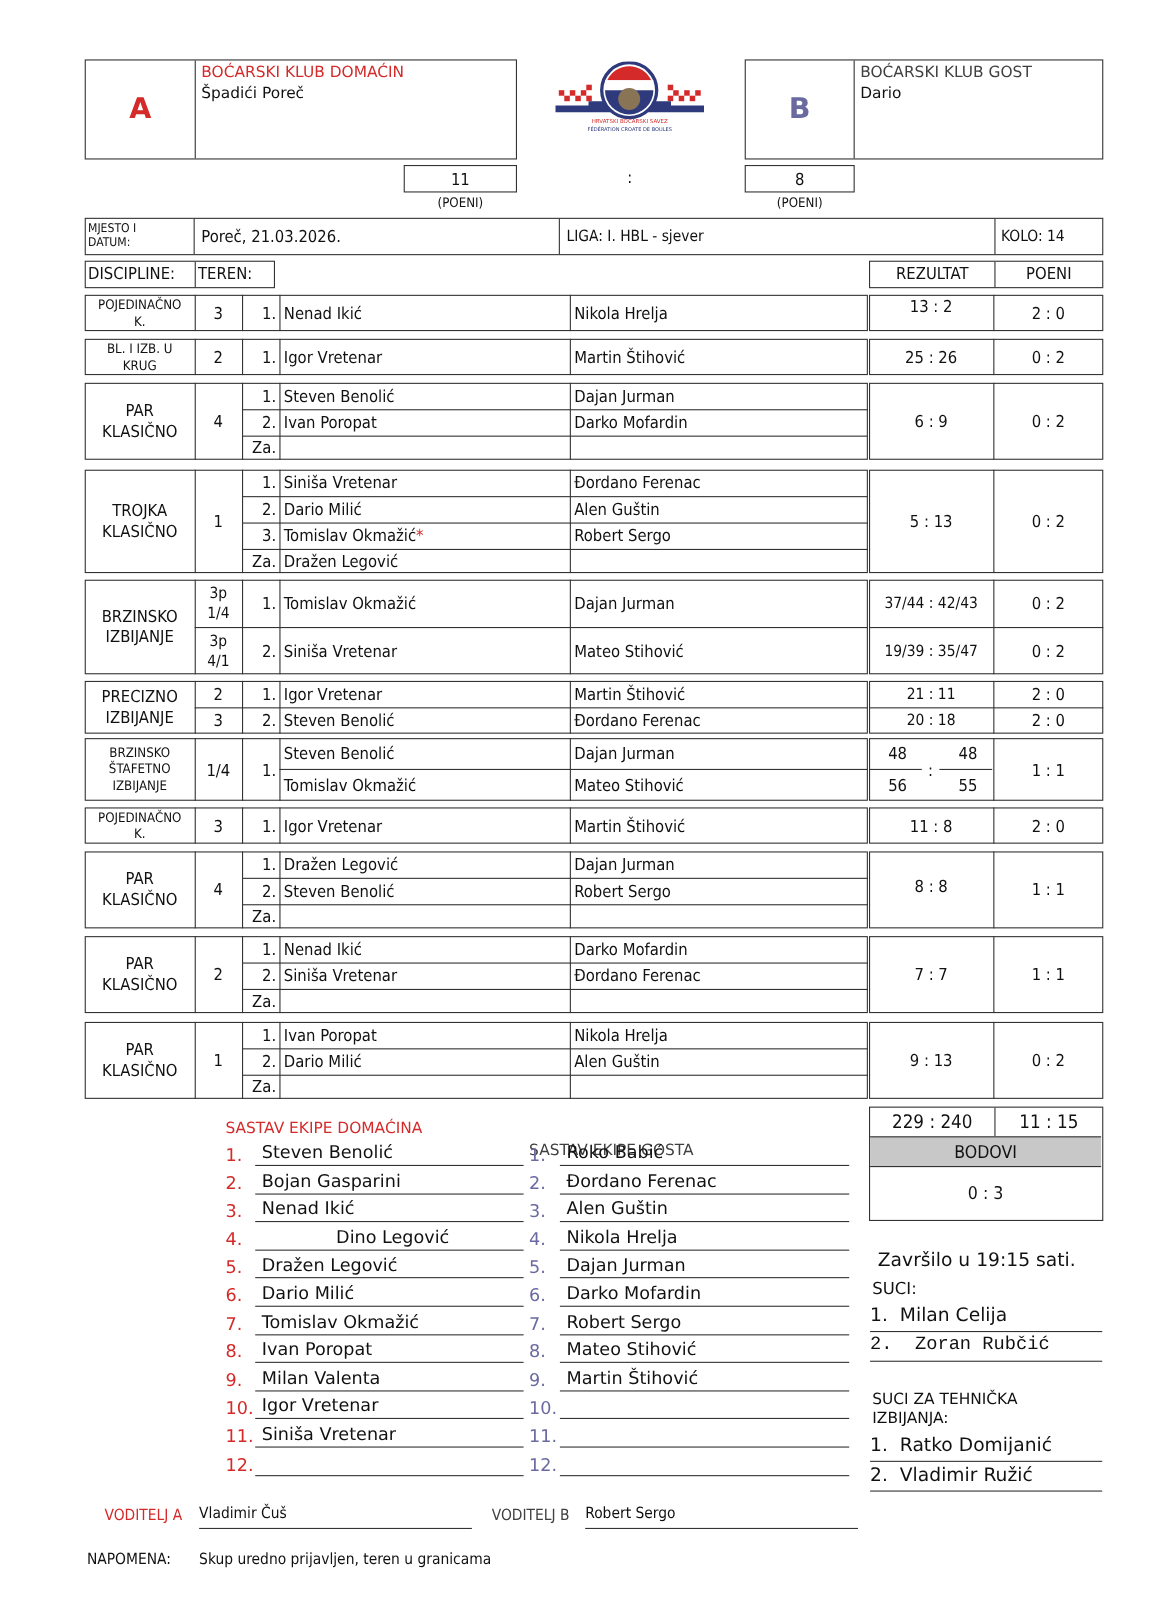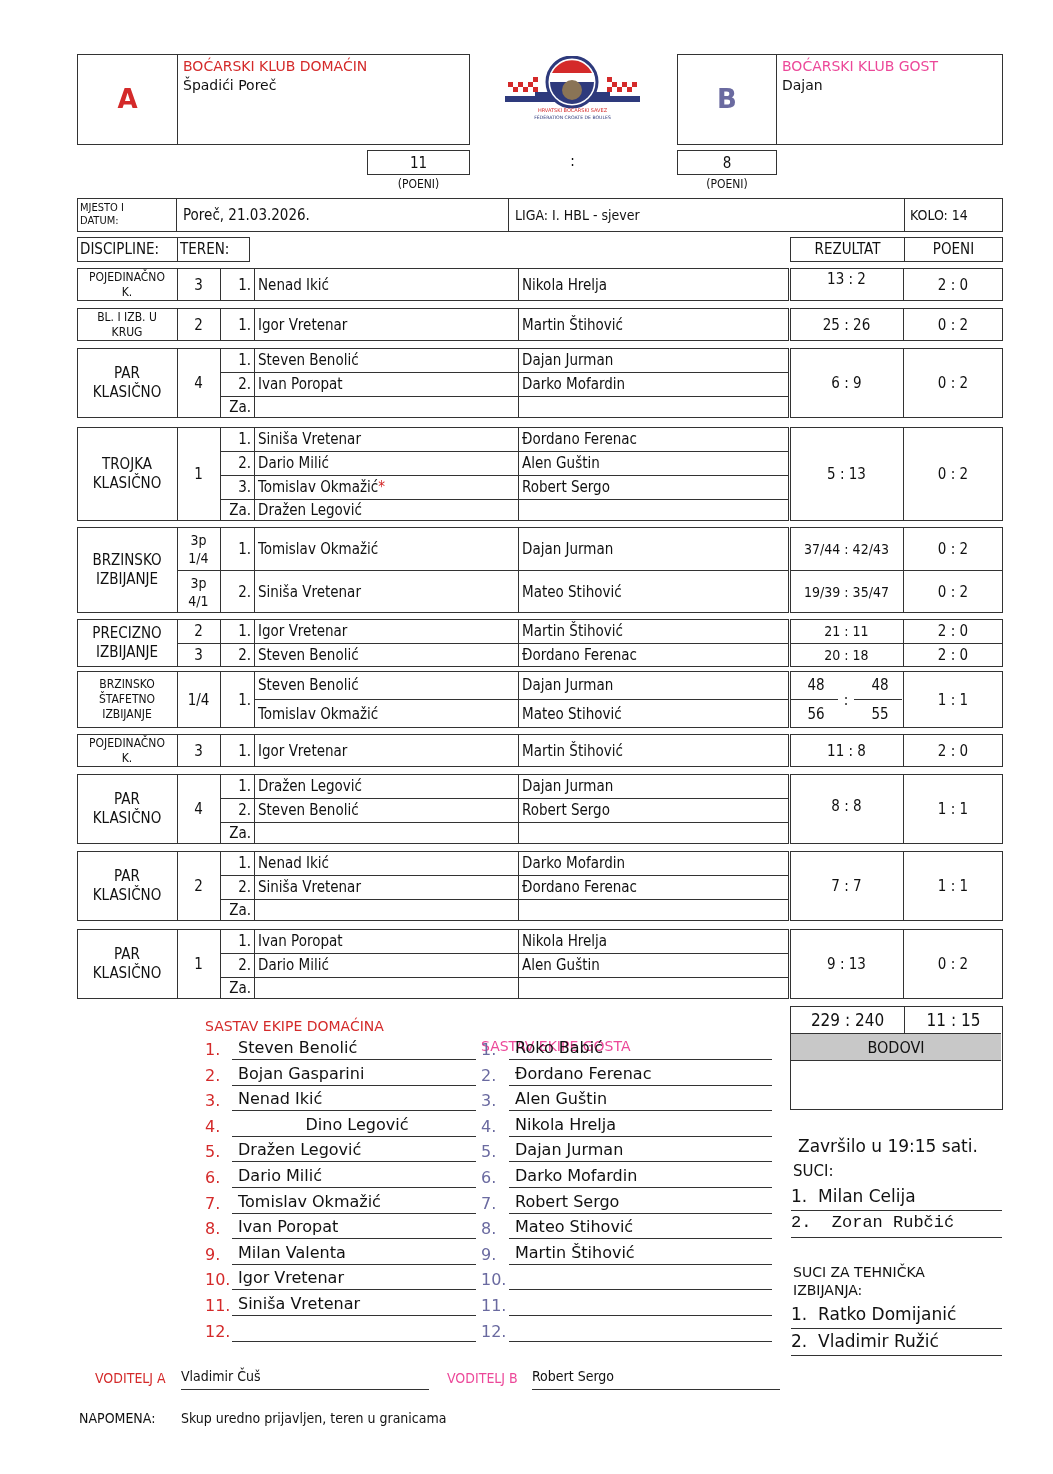--- a/index.html
+++ b/index.html
@@ -1,20 +1,20 @@
 <!DOCTYPE html>
 <html><head>
 <meta charset="utf-8">
 <style>
   html,body{margin:0;padding:0;background:#fff;}
   body{width:1053px;height:1474px;position:relative;font-family:"DejaVu Sans Condensed","DejaVu Sans",sans-serif;color:#111;overflow:hidden;}
   .abs{position:absolute;box-sizing:border-box;}
   .bx{border:1.5px solid #333;}
   .red{color:#d42a2a;}
-  .blue{color:#ec4899;}
+  .blue{color:#404040;}
   .c{display:flex;align-items:center;justify-content:center;text-align:center;}
   .l{display:flex;align-items:center;}
   .vline{position:absolute;top:0;bottom:0;border-left:1.5px solid #333;}
   .cell{position:absolute;box-sizing:border-box;font-size:15px;display:flex;align-items:center;white-space:nowrap;}
   .ctr{justify-content:center;text-align:center;}
   .rt{justify-content:flex-end;padding-right:3px;}
   .pl{padding-left:4px;}
 </style>
 </head>
 <body>
@@ -54,21 +54,21 @@
     <circle cx="72" cy="34" r="10" fill="#8a7456"></circle>
     <text x="72.5" y="56" font-size="5" fill="#d42a2a" text-anchor="middle" font-family="DejaVu Sans, sans-serif">HRVATSKI BOĆARSKI SAVEZ</text>
     <text x="72.5" y="63" font-size="4.6" fill="#2e3a7c" text-anchor="middle" font-family="DejaVu Sans, sans-serif">FÉDÉRATION CROATE DE BOULES</text>
   </svg>
 </div>
 
 <div class="abs bx" style="left:677px;top:54px;width:326px;height:91px;">
   <div class="abs c" style="left:0;top:0;width:98px;height:88px;font-size:26px;font-weight:bold;color:#6a6aa0;font-family:'DejaVu Sans',sans-serif;">B</div>
   <div class="abs" style="left:98px;top:0;bottom:0;border-left:1.5px solid #333;"></div>
   <div class="abs blue" style="left:104px;top:3px;font-size:14px;font-family:'DejaVu Sans',sans-serif;">BOĆARSKI KLUB GOST</div>
-  <div class="abs" style="left:104px;top:22px;font-size:14px;font-family:'DejaVu Sans',sans-serif;">Dajan</div>
+  <div class="abs" style="left:104px;top:22px;font-size:14px;font-family:'DejaVu Sans',sans-serif;">Dario</div>
 </div>
 
 <div class="abs bx c" style="left:367px;top:150px;width:103px;height:25px;font-size:15px;">11</div>
 <div class="abs c" style="left:367px;top:177px;width:103px;font-size:12px;">(POENI)</div>
 <div class="abs c" style="left:560px;top:152px;width:25px;font-size:15px;">:</div>
 <div class="abs bx c" style="left:677px;top:150px;width:100px;height:25px;font-size:15px;">8</div>
 <div class="abs c" style="left:677px;top:177px;width:100px;font-size:12px;">(POENI)</div>
 
 <div class="abs bx" style="left:77px;top:198px;width:926px;height:34px;">
   <div class="abs" style="left:2px;top:2px;font-size:11px;line-height:13px;">
@@ -403,20 +403,21 @@
     <div class="cell pl" style="left:518px;top:977px;width:271px;height:22px;"></div>
     <div class="cell ctr" style="left:790px;top:929px;width:113px;height:70px;">9 : 13</div>
     <div class="cell ctr" style="left:903px;top:929px;width:100px;height:70px;">0 : 2</div>
   </div>
 
 <div class="abs bx" style="left:790px;top:1006px;width:213px;height:104px;">
   <div class="abs c" style="left:0;top:0;width:113px;height:26px;font-size:17px;">229 : 240</div>
   <div class="abs" style="left:113px;top:0;height:26px;border-left:1.5px solid #333;"></div>
   <div class="abs c" style="left:114px;top:0;width:97px;height:26px;font-size:17px;">11 : 15</div>
   <div class="abs c" style="left:0;top:26px;width:210px;height:28px;background:#c8c8c8;border-top:1.5px solid #333;border-bottom:1.5px solid #333;font-size:16px;">BODOVI</div>
+  <div class="abs c" style="left:0;top:54px;width:210px;height:47px;font-size:16px;">0 : 3</div>
 </div>
 
 <div class="abs red" style="left:205px;top:1018px;font-size:14px;font-family:'DejaVu Sans',sans-serif;">SASTAV EKIPE DOMAĆINA</div>
 <div class="abs blue" style="left:481px;top:1018px;font-size:14px;font-family:'DejaVu Sans',sans-serif;margin-top:20px;">SASTAV EKIPE GOSTA</div>
 <div id="rosters">
     <div class="abs" style="left:205px;top:1040px;font-size:16px;color:#d42a2a;font-family:'DejaVu Sans',sans-serif;">1.</div>
     <div class="abs" style="left:232px;top:1038px;width:244px;height:22px;border-bottom:1.5px solid #333;padding-left:6px;box-sizing:border-box;font-size:16px;font-family:'DejaVu Sans',sans-serif;">Steven Benolić</div>
     <div class="abs" style="left:205px;top:1065.6px;font-size:16px;color:#d42a2a;font-family:'DejaVu Sans',sans-serif;">2.</div>
     <div class="abs" style="left:232px;top:1063.6px;width:244px;height:22px;border-bottom:1.5px solid #333;padding-left:6px;box-sizing:border-box;font-size:16px;font-family:'DejaVu Sans',sans-serif;">Bojan Gasparini</div>
     <div class="abs" style="left:205px;top:1091.2px;font-size:16px;color:#d42a2a;font-family:'DejaVu Sans',sans-serif;">3.</div>

